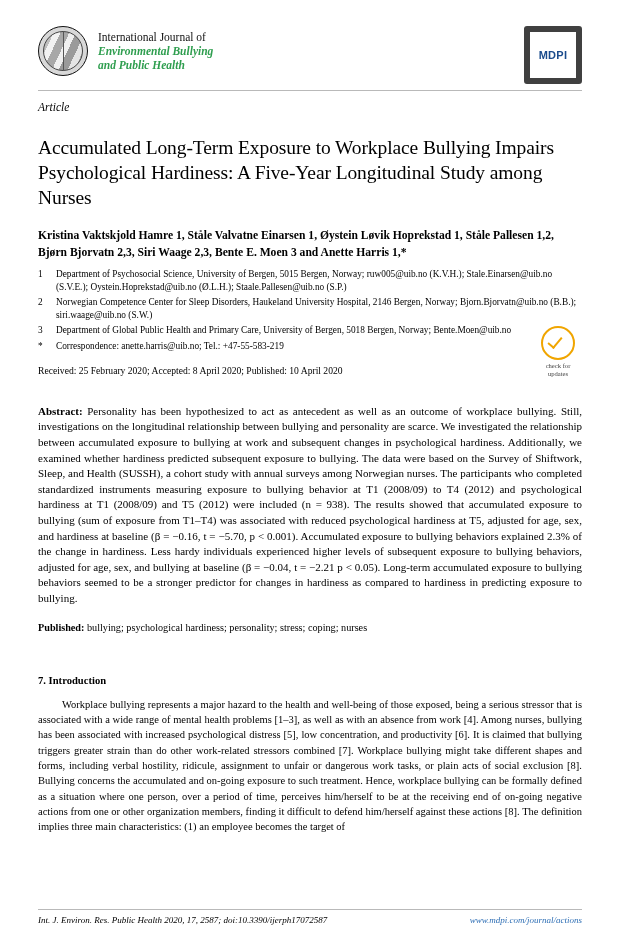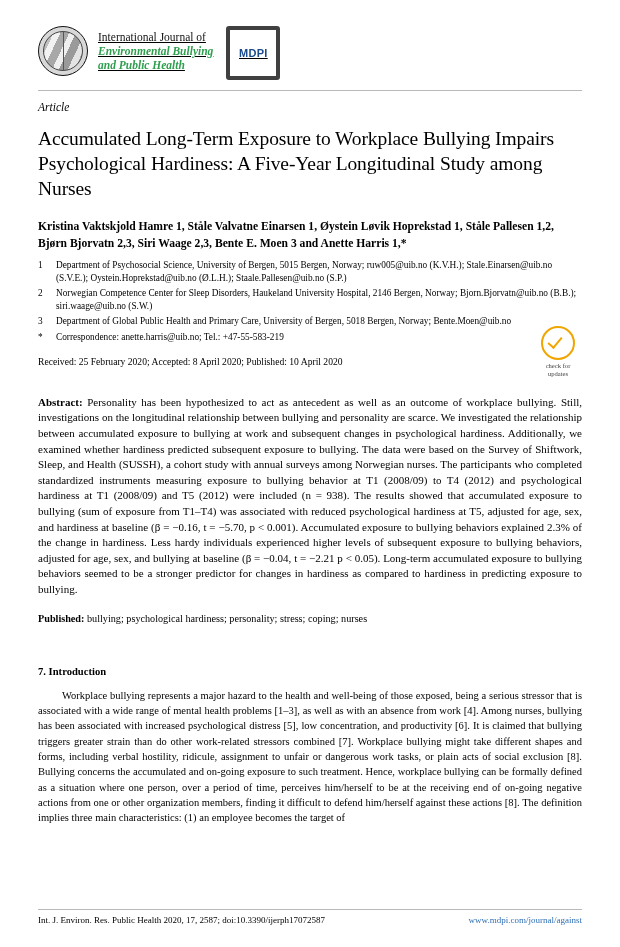--- a/index.html
+++ b/index.html
@@ -21,22 +21,22 @@
     position: absolute;
     left: 38px;
     top: 26px;
     width: 544px;
   }
 
   
   .masthead {
     display: flex;
     align-items: flex-start;
+    justify-content: space-between;
     height: 58px;
-    text-decoration: underline;
   }
   .journal-block {
     display: flex;
     align-items: center;
     gap: 10px;
   }
   .journal-logo {
     width: 48px;
     height: 48px;
     border-radius: 50%;
@@ -66,21 +66,21 @@
   .journal-name {
     font-family: "Liberation Serif", serif;
     line-height: 1.22;
     font-size: 11.5px;
   }
   .journal-name .l1 { color: #111; }
   .journal-name .l2 { color: #2f9e4f; font-style: italic; font-weight: bold; }
   .mdpi-logo {
     width: 46px;
     height: 46px;
-    border: 4px solid #404040;
+    border: 6px solid #404040;
     border-radius: 3px;
     display: flex;
     align-items: center;
     justify-content: center;
     font-family: "Liberation Sans", sans-serif;
     font-weight: bold;
     font-size: 11px;
     color: #1a4b8c;
     letter-spacing: 0.3px;
     margin-left: 13px;
@@ -88,21 +88,21 @@
 
   .rule {
     border: 0;
     border-top: 1px solid #b9b9b9;
     margin: 6px 0 10px 0;
   }
 
   .article-type {
     font-style: italic;
     font-size: 11.5px;
-    margin-bottom: 14px;
+    margin-bottom: 23px;
   }
 
   h1.title {
     font-family: "Liberation Serif", serif;
     font-size: 19.5px;
     line-height: 1.28;
     font-weight: normal;
     margin: 0 0 16px 0;
     letter-spacing: -0.1px;
   }
@@ -193,20 +193,21 @@
   .footer {
     position: absolute;
     left: 38px;
     right: 38px;
     bottom: 22px;
     border-top: 1px solid #b9b9b9;
     padding-top: 5px;
     display: flex;
     justify-content: space-between;
     font-size: 9px;
+    font-style: italic;
   }
   .footer .right { color: #2f6fb5; }
 </style>
 </head>
 <body>
 
 <div class="page">
   <div class="inner">
 
     <div class="masthead">
@@ -264,15 +265,15 @@
       <b>Published:</b><span> bullying; psychological hardiness; personality; stress; coping; nurses</span>
     </div>
 
     <h2 class="section">7. Introduction</h2>
     <p class="body-text">Workplace bullying represents a major hazard to the health and well-being of those exposed, being a serious stressor that is associated with a wide range of mental health problems [1–3], as well as with an absence from work [4]. Among nurses, bullying has been associated with increased psychological distress [5], low concentration, and productivity [6]. It is claimed that bullying triggers greater strain than do other work-related stressors combined [7]. Workplace bullying might take different shapes and forms, including verbal hostility, ridicule, assignment to unfair or dangerous work tasks, or plain acts of social exclusion [8]. Bullying concerns the accumulated and on-going exposure to such treatment. Hence, workplace bullying can be formally defined as a situation where one person, over a period of time, perceives him/herself to be at the receiving end of on-going negative actions from one or other organization members, finding it difficult to defend him/herself against these actions [8]. The definition implies three main characteristics: (1) an employee becomes the target of</p>
 
   </div>
 
   <div class="footer">
     <div class="left">Int. J. Environ. Res. Public Health 2020, 17, 2587; doi:10.3390/ijerph17072587</div>
-    <div class="right">www.mdpi.com/journal/against</div>
+    <div class="right">www.mdpi.com/journal/actions</div>
   </div>
 </div>
 
 </body></html>

